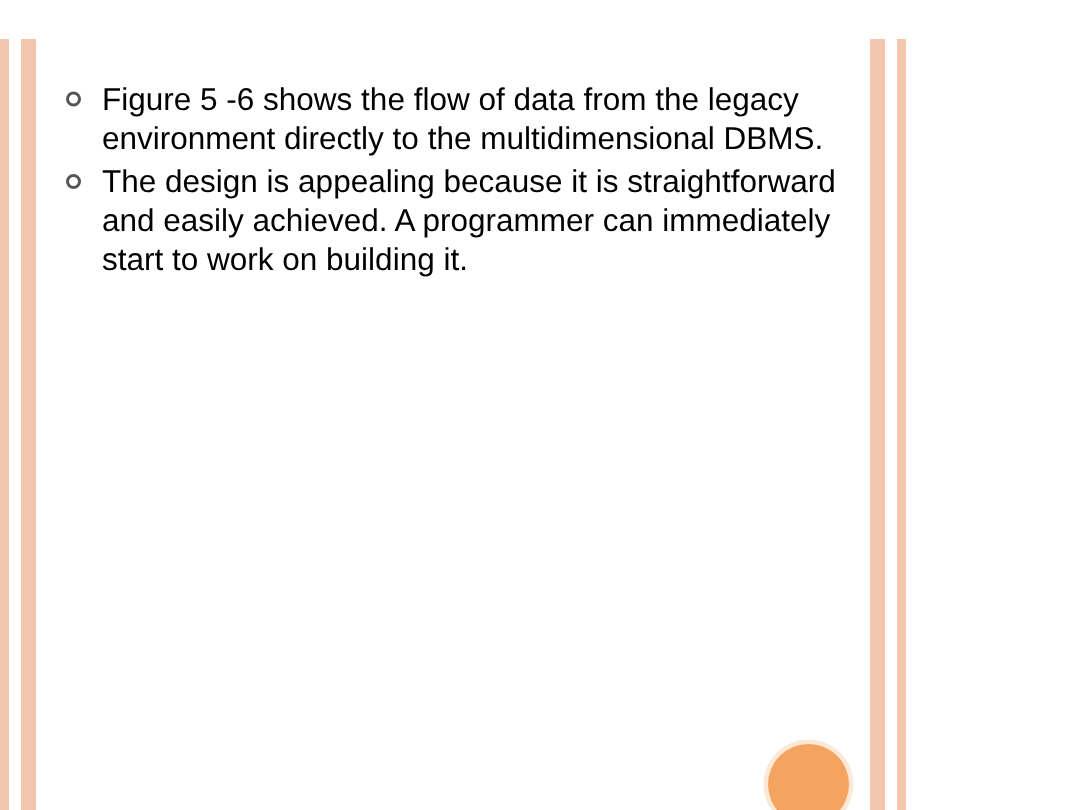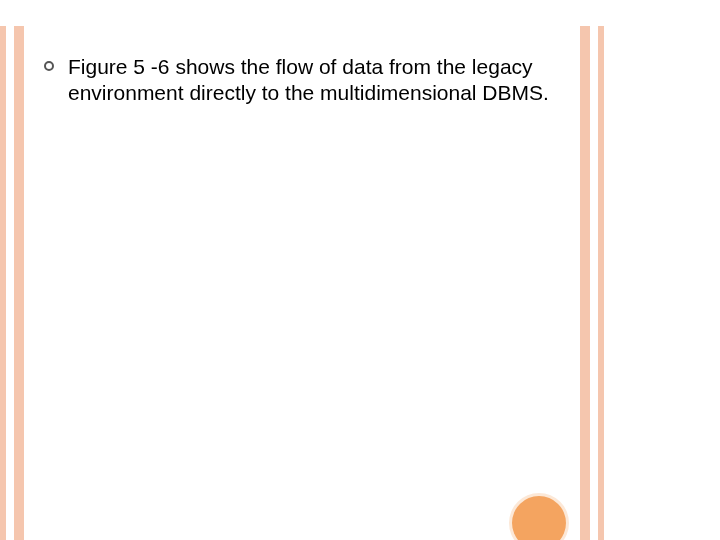--- a/index.html
+++ b/index.html
@@ -76,18 +76,22 @@
   <div class="stripe stripe-inner-r"></div>
   <div class="stripe stripe-outer-r"></div>
 
   <div class="content">
 
     <div class="bullet-row">
       <span class="bullet-icon"></span>
       <span class="bullet-text">Figure 5 -6 shows the flow of data from the legacy environment directly to the multidimensional DBMS.</span>
     </div>
 
+    <div class="bullet-row">
+      <span class="bullet-icon"></span>
+      <span class="bullet-text">The design is appealing because it is straightforward and easily achieved. A programmer can immediately start to work on building it.</span>
+    </div>
 
   </div>
 
   <div class="circle-deco"></div>
 
 </div>
 
 </body></html>

